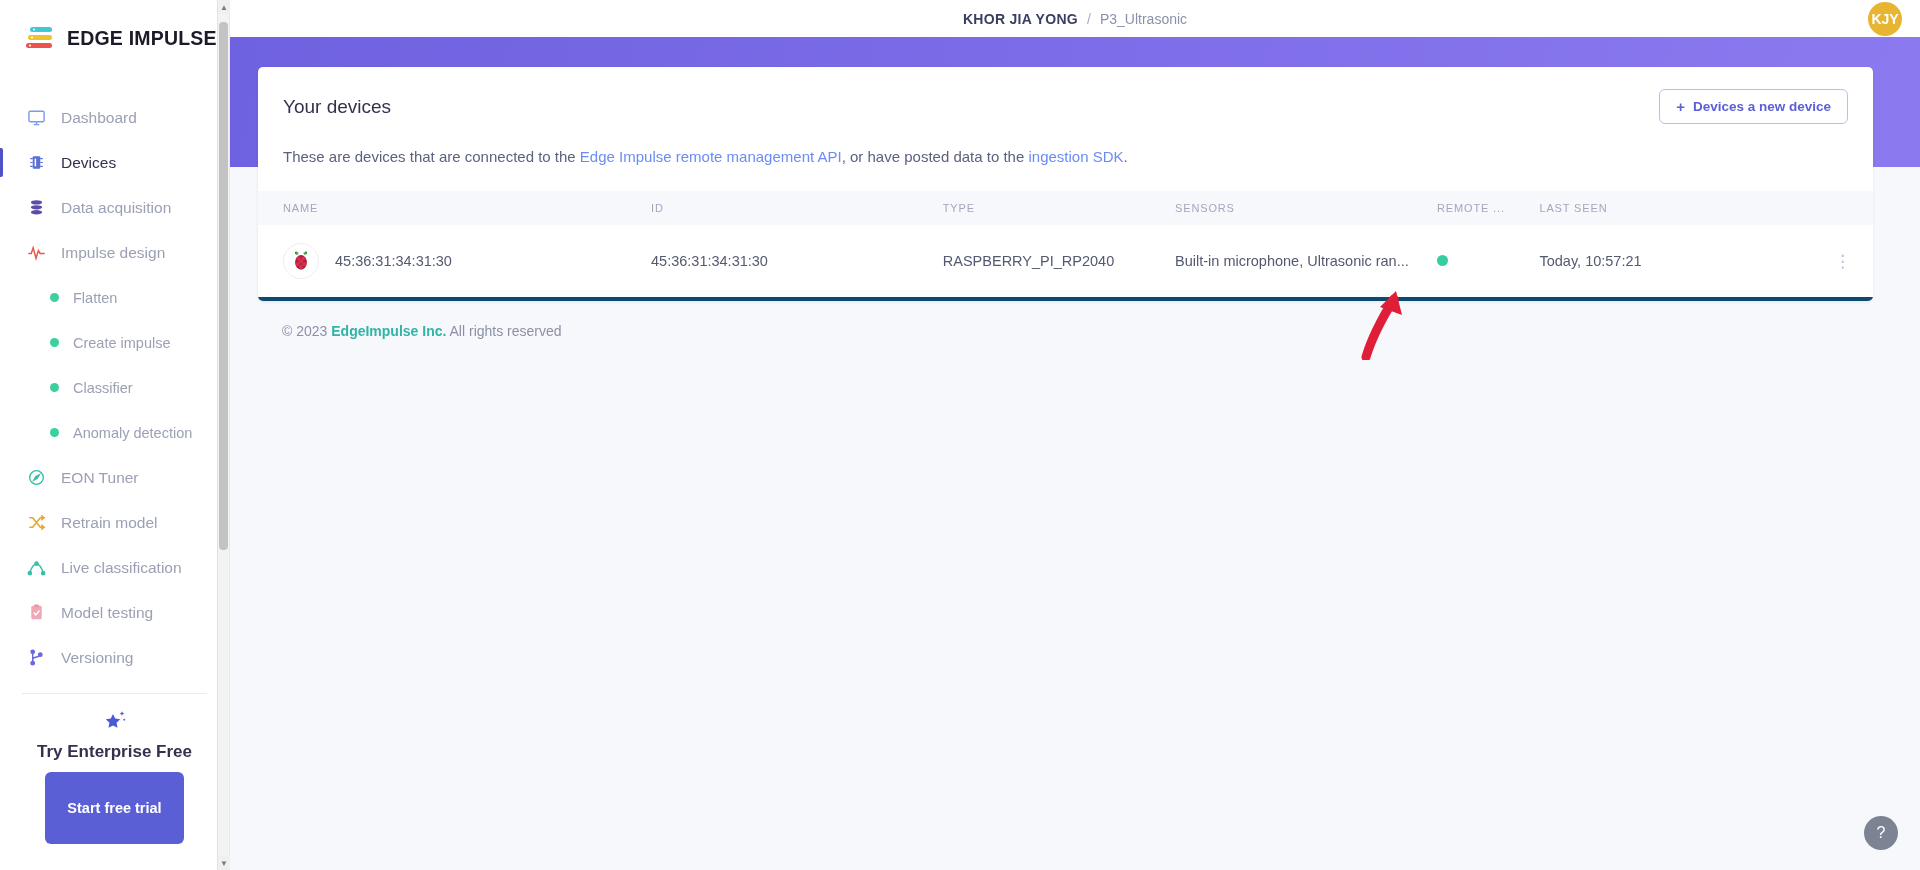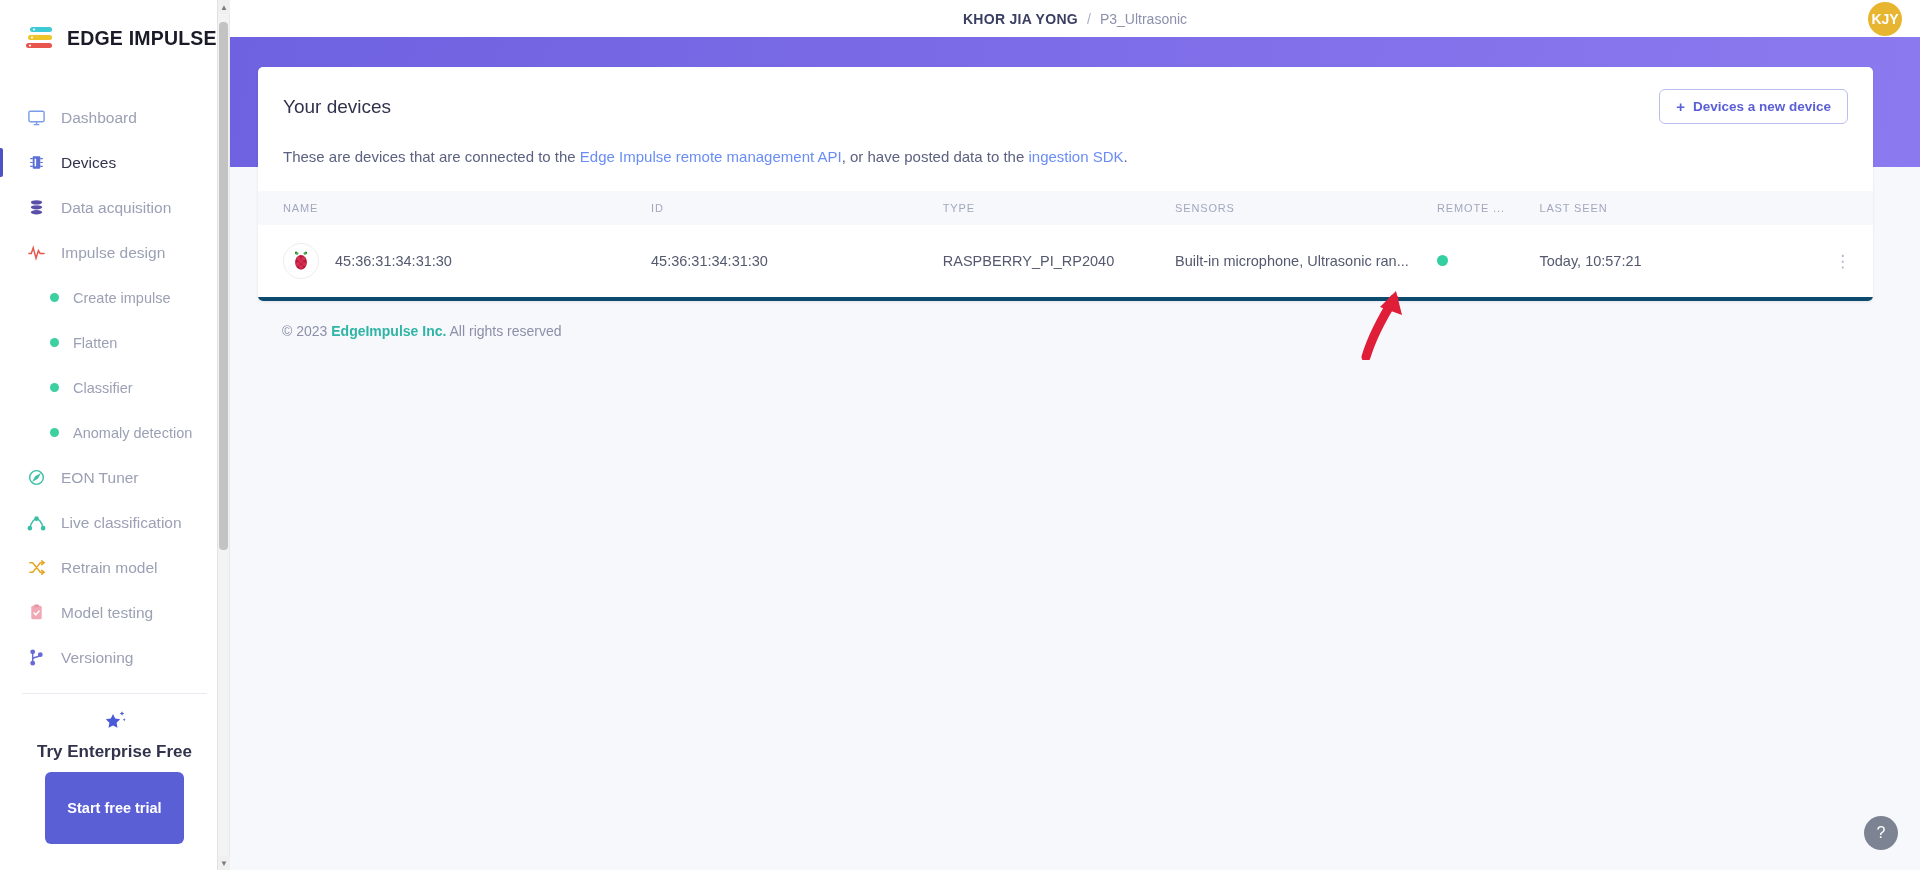--- a/index.html
+++ b/index.html
@@ -265,65 +265,65 @@
       <span class="ico">
         <svg viewBox="0 0 20 20" width="19" height="19" fill="none" stroke="#e8594e" stroke-width="1.6" stroke-linecap="round">
           <path d="M2 11h2.5l2-6 3 11 2.5-8 1.8 3H18"></path>
         </svg>
       </span>
       <span>Impulse design</span>
     </div>
 
     <div class="nav-sub">
       <span class="dot-green"></span>
-      <span>Create impulse</span>
+      <span>Flatten</span>
     </div>
     <div class="nav-sub">
       <span class="dot-green"></span>
-      <span>Flatten</span>
+      <span>Create impulse</span>
     </div>
     <div class="nav-sub">
       <span class="dot-green"></span>
       <span>Classifier</span>
     </div>
     <div class="nav-sub">
       <span class="dot-green"></span>
       <span>Anomaly detection</span>
     </div>
 
     <div class="nav-item">
       <span class="ico">
         <svg viewBox="0 0 20 20" width="19" height="19" fill="none" stroke="#3bbfa6" stroke-width="1.5">
           <circle cx="10" cy="10" r="7.2"></circle>
             <path d="M12.8 7.2l-2 3.6-3.6 2 2-3.6z" fill="#3bbfa6"></path>
         </svg>
       </span>
       <span>EON Tuner</span>
+    </div>
+
+    <div class="nav-item">
+      <span class="ico">
+        <svg viewBox="0 0 20 20" width="19" height="19" fill="none" stroke="#e5a82b" stroke-width="1.7" stroke-linecap="round">
+          <path d="M3 5h3l8 10h3M3 15h3l8-10h3"></path>
+            <path d="M15.5 3L18 5l-2.5 2M15.5 13l2.5 2-2.5 2"></path>
+        </svg>
+      </span>
+      <span>Retrain model</span>
     </div>
 
     <div class="nav-item">
       <span class="ico">
         <svg viewBox="0 0 20 20" width="19" height="19" fill="none" stroke="#3bbfa6" stroke-width="1.5">
           <path d="M3 16c1.5-7 5-10 7-10s5.5 3 7 10"></path>
           <circle cx="3" cy="16" r="1.7" fill="#3bbfa6"></circle>
           <circle cx="17" cy="16" r="1.7" fill="#3bbfa6"></circle>
           <circle cx="10" cy="6" r="1.7" fill="#3bbfa6"></circle>
         </svg>
       </span>
       <span>Live classification</span>
-    </div>
-
-    <div class="nav-item">
-      <span class="ico">
-        <svg viewBox="0 0 20 20" width="19" height="19" fill="none" stroke="#e5a82b" stroke-width="1.7" stroke-linecap="round">
-          <path d="M3 5h3l8 10h3M3 15h3l8-10h3"></path>
-            <path d="M15.5 3L18 5l-2.5 2M15.5 13l2.5 2-2.5 2"></path>
-        </svg>
-      </span>
-      <span>Retrain model</span>
     </div>
 
     <div class="nav-item">
       <span class="ico">
         <svg viewBox="0 0 20 20" width="19" height="19">
           <rect x="4.5" y="3" width="11" height="14" rx="1.6" fill="#f0a9b4"></rect>
           <rect x="7.5" y="1.5" width="5" height="3" rx="1" fill="#e894a3"></rect>
           <path d="M7.5 10.5l1.8 2 3.4-4" fill="none" stroke="#fff" stroke-width="1.6" stroke-linecap="round"></path>
         </svg>
       </span>

